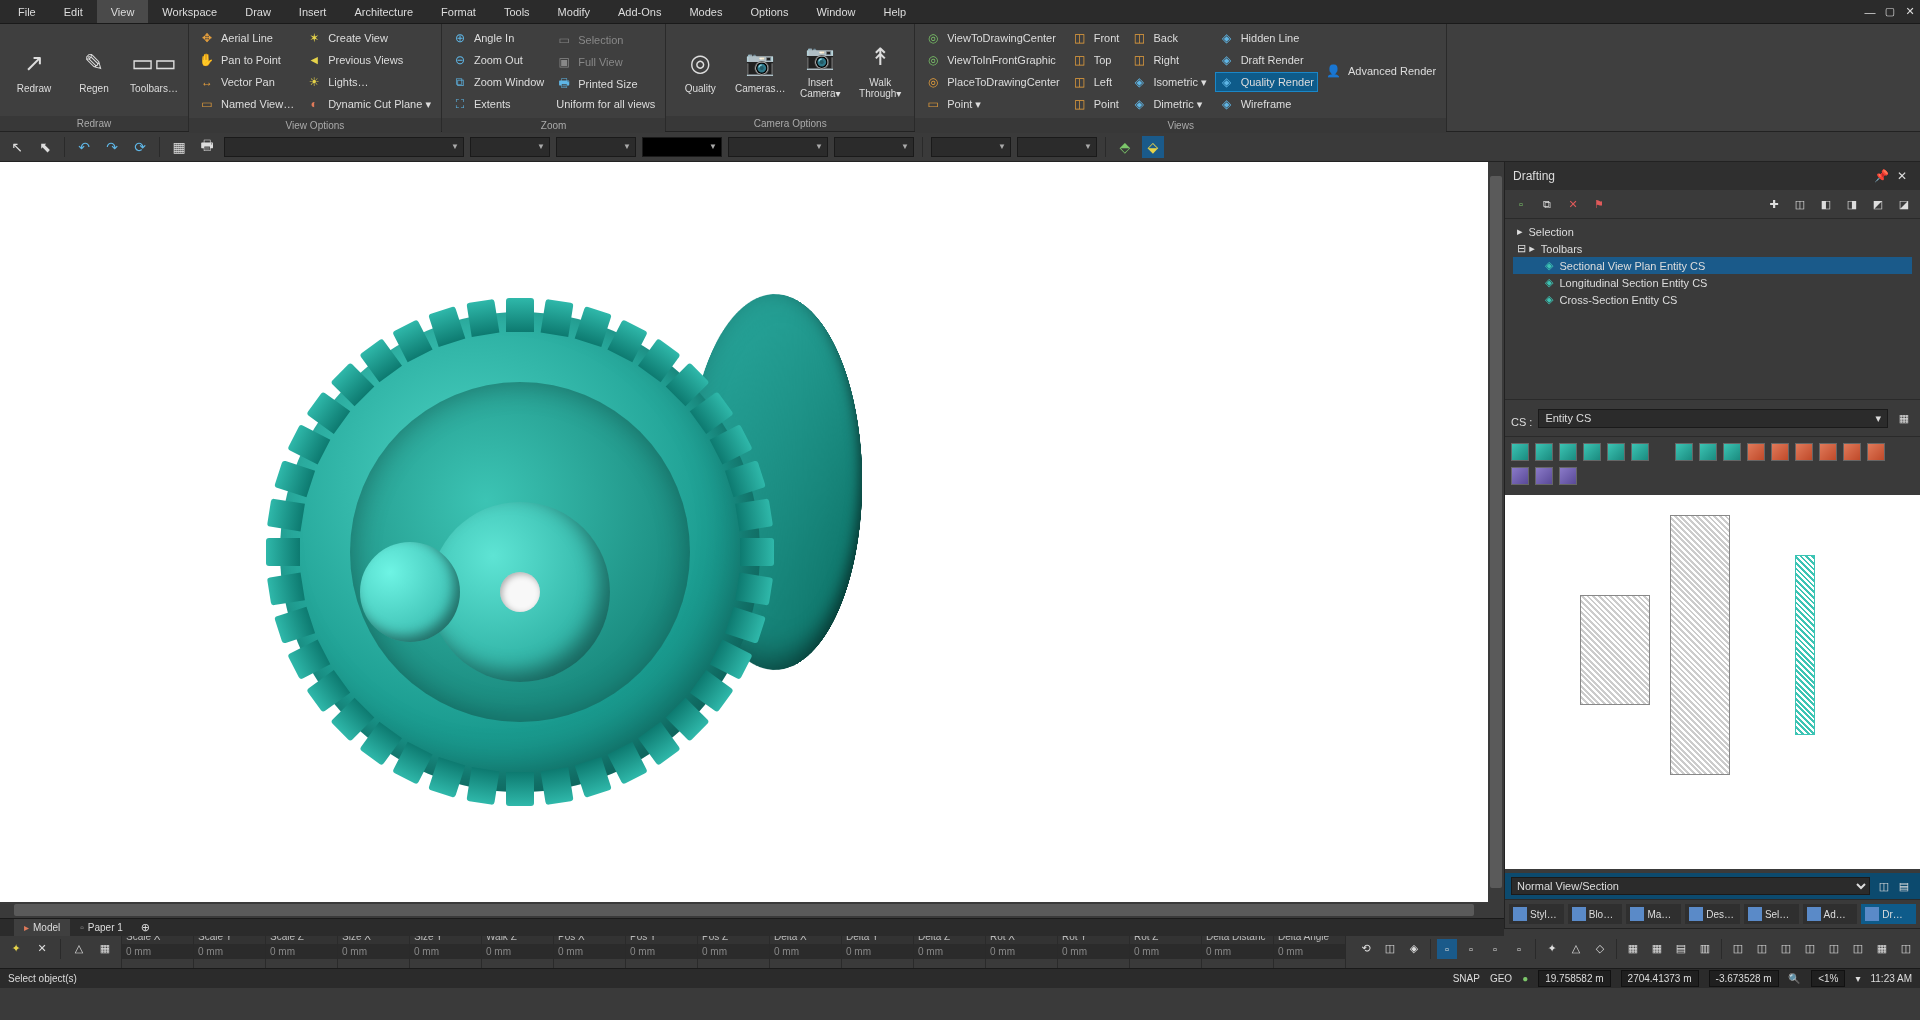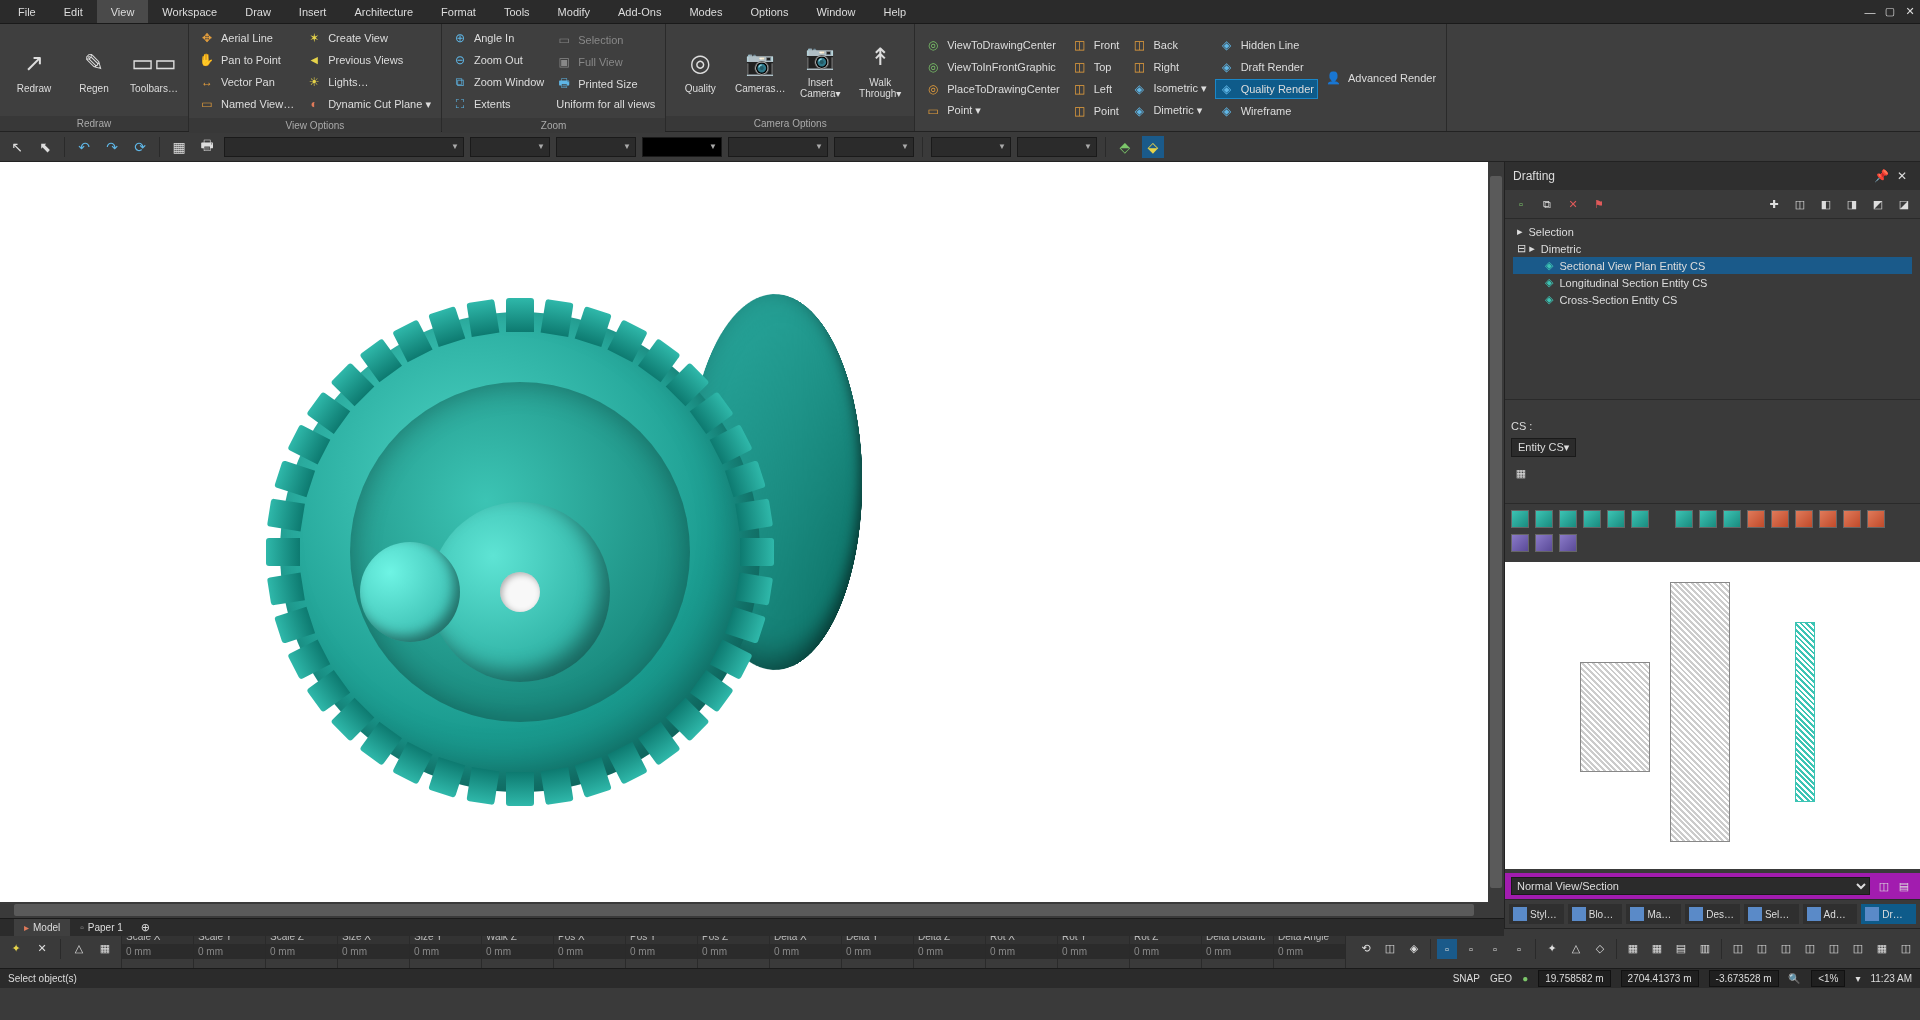--- a/index.html
+++ b/index.html
@@ -61,33 +61,33 @@
 
 .right-panel { width: 416px; background: #3a3a3a; display: flex; flex-direction: column; border-left: 1px solid #222; }
 .panel-title { background: #2f2f2f; padding: 4px 8px; font-size: 12px; display: flex; align-items: center; }
 .panel-tools { display: flex; gap: 6px; padding: 4px 6px; background: #3a3a3a; border-bottom: 1px solid #2a2a2a; }
 .ptool { width: 20px; height: 20px; display: flex; align-items: center; justify-content: center; cursor: pointer; }
 .tree { padding: 4px 8px; background: #3a3a3a; height: 180px; font-size: 11px; }
 .tree-item { padding: 2px 4px; display: flex; align-items: center; gap: 6px; cursor: pointer; }
 .tree-item.sel { background: #1a5a8a; }
 .tree-indent2 { padding-left: 32px; }
 
-.cs-row { display: flex; align-items: flex-start; gap: 6px; padding: 20px 6px; border-top: 1px solid #2a2a2a; flex-direction: column; }
+.cs-row { display: flex; align-items: flex-end; gap: 6px; padding: 8px 6px; border-top: 1px solid #2a2a2a; }
 .cs-input { background: #2b2b2b; border: 1px solid #1a1a1a; padding: 2px 6px; flex: 1; color: #ddd; font-size: 11px; }
 
 .viewcubes { display: flex; flex-wrap: wrap; gap: 6px; padding: 6px; border-top: 1px solid #2a2a2a; }
 .cube { width: 18px; height: 18px; border: 1px solid #666; cursor: pointer; }
 .cube.teal { background: linear-gradient(135deg, #3cc4b4, #1a8b7f); }
 .cube.red { background: linear-gradient(135deg, #e07a5a, #c04a2a); }
 .cube.purple { background: linear-gradient(135deg, #8a7ac8, #5a4a98); }
 
 .preview { flex: 1; background: #fff; margin: 4px 0; position: relative; }
 .preview .thumbview { position: absolute; background: repeating-linear-gradient(45deg, #ccc, #ccc 2px, #fff 2px, #fff 4px); border: 1px solid #888; }
 
-.panel-footer-row { background: #a21caf; display: flex; align-items: center; padding: 3px 6px; }
+.panel-footer-row { background: #0c4a6e; display: flex; align-items: center; padding: 3px 6px; }
 .panel-footer-row select { background: #2b2b2b; border: 1px solid #1a1a1a; color: #ddd; font-size: 11px; flex: 1; padding: 1px; }
 
 .btm-thumbs { display: flex; gap: 4px; padding: 4px; border-top: 1px solid #2a2a2a; }
 .btm-thumb { flex: 1; background: #2f2f2f; padding: 3px 4px; font-size: 10px; cursor: pointer; display: flex; align-items: center; gap: 3px; overflow: hidden; }
 .btm-thumb.sel { background: #0e5b8a; }
 .thic { width: 14px; height: 14px; background: #5a8ac8; flex-shrink: 0; }
 
 
 .tabs { display: flex; background: #2b2b2b; height: 20px; align-items: stretch; border-top: 1px solid #1a1a1a; }
 .tab { padding: 2px 10px; font-size: 10px; cursor: pointer; display: flex; align-items: center; gap: 4px; }
@@ -315,20 +315,21 @@
             <span>Wireframe</span>
           </div>
         </div>
         <div class="col">
           <div class="smallbtn">
             <span class="ic ic-orange">👤</span>
             <span>Advanced Render</span>
           </div>
         </div>
       </div>
+      <div class="ribbon-group-title">Views</div>
     </div>
   </div>
 
 <div class="toolbar2">
   <div class="tbtn">↖</div>
   <div class="tbtn">⬉</div>
   <div class="sep"></div>
   <div class="tbtn" style="color:#5fb6e6">↶</div>
   <div class="tbtn" style="color:#5fb6e6">↷</div>
   <div class="tbtn" style="color:#5fb6e6">⟳</div>
@@ -464,21 +465,21 @@
       <div class="ptool">◩</div>
       <div class="ptool">◪</div>
     </div>
     <div class="tree">
       <div class="tree-item">
           <span>▸</span>
           <span>Selection</span>
         </div>
       <div class="tree-item">
           <span>⊟ ▸</span>
-          <span>Dimetric</span>
+          <span>Toolbars</span>
         </div>
       <div id="tree-items">
           <div class="tree-item tree-indent2 sel">
             <span style="color:#3cc4b4">◈</span>
             <span>Sectional View Plan Entity CS</span>
           </div>
           <div class="tree-item tree-indent2">
             <span style="color:#3cc4b4">◈</span>
             <span>Longitudinal Section Entity CS</span>
           </div>

